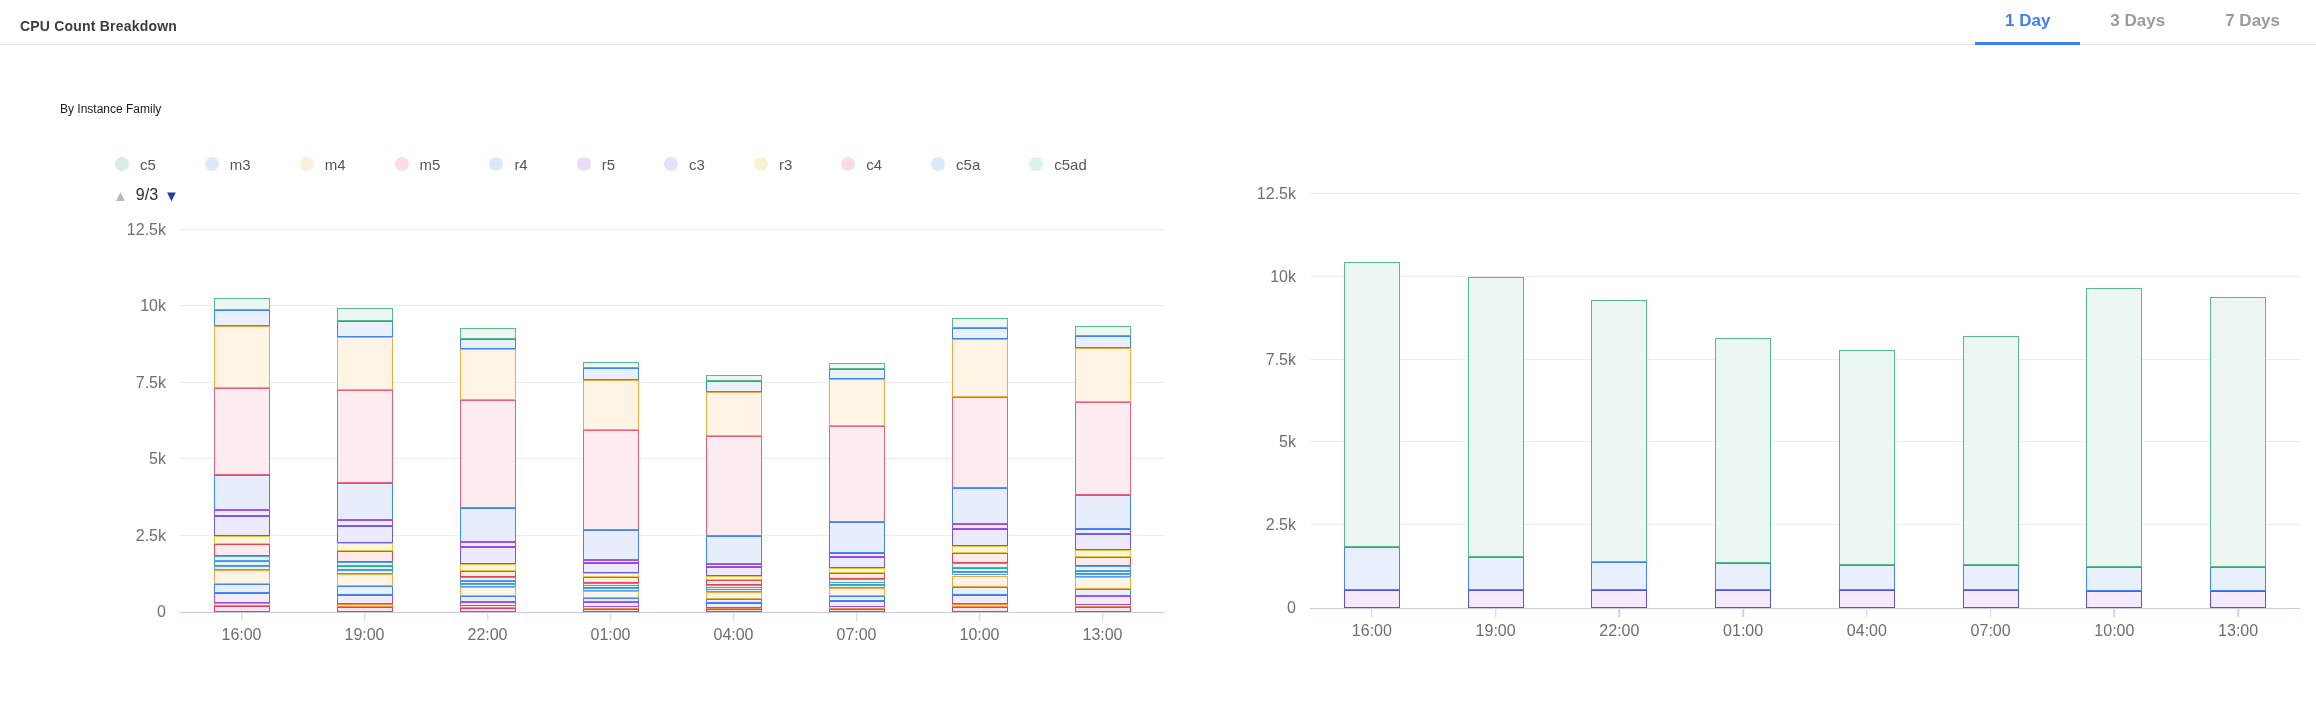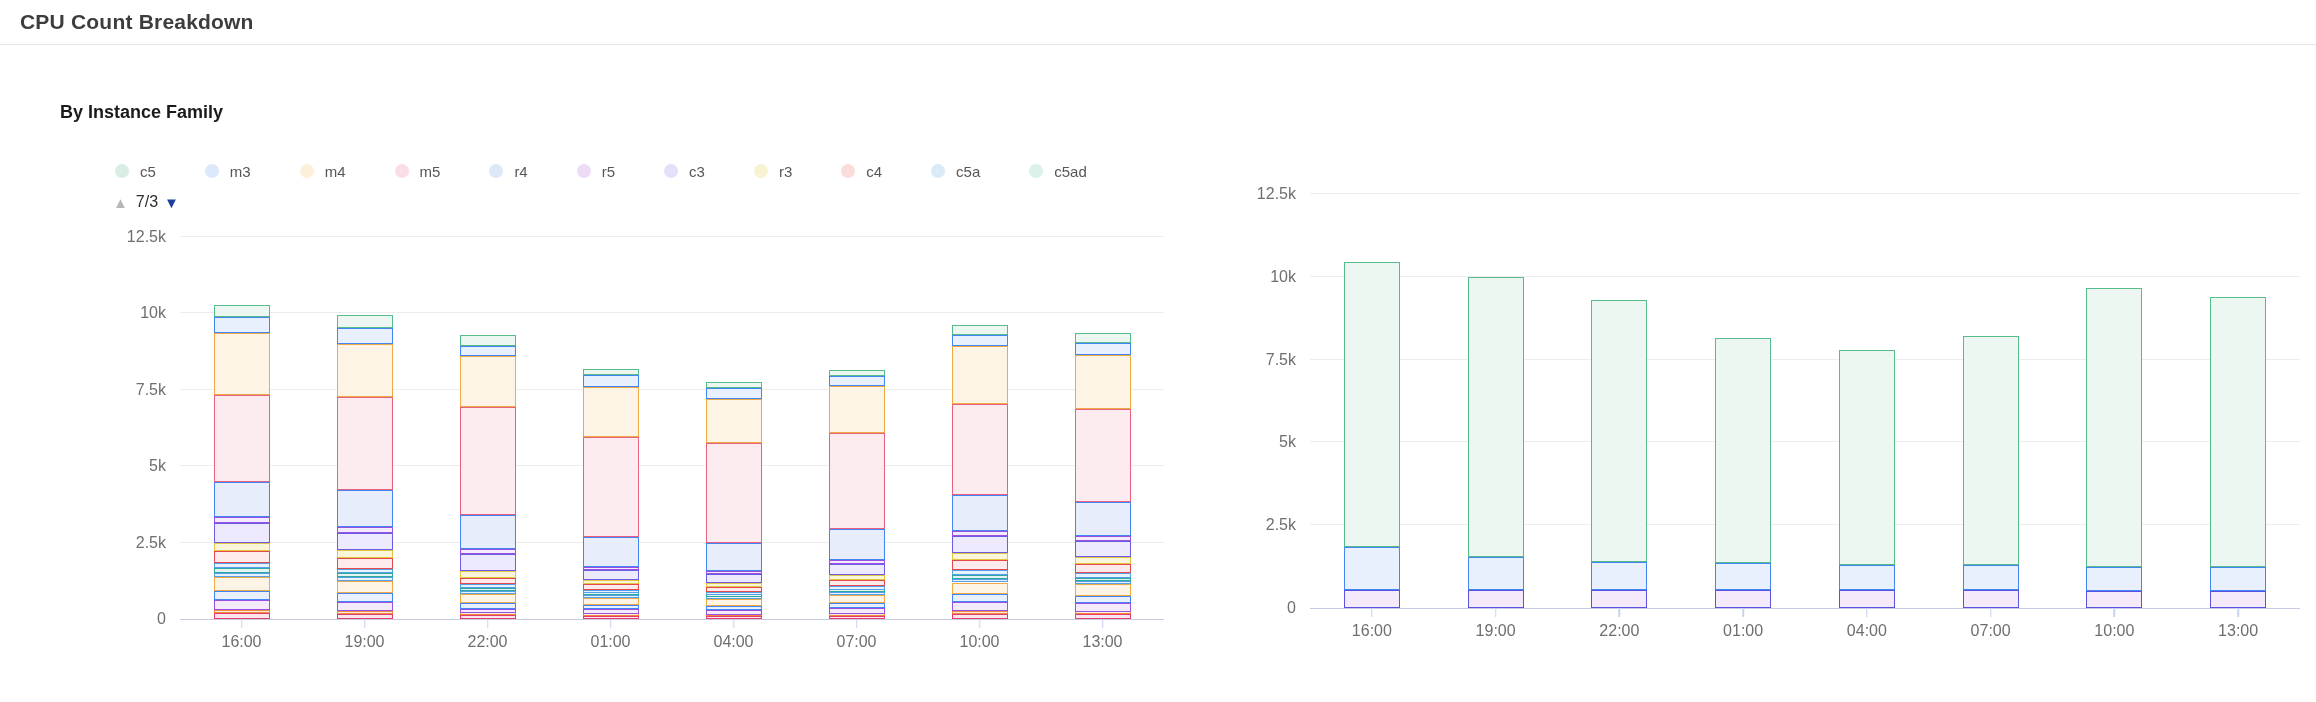--- a/index.html
+++ b/index.html
@@ -8,36 +8,36 @@
     width:2316px; height:702px; overflow:hidden;
     font-family:"Liberation Sans","DejaVu Sans",sans-serif;
     color:#333;
   }
   
   .hdr {
     display:flex; justify-content:space-between; align-items:flex-end;
     border-bottom:1px solid #e4e4e4; height:45px;
   }
   .hdr-title {
-    font-size:21px; font-weight:700; color:#3d3d3d;
+    font-size:14px; font-weight:700; color:#3d3d3d;
     padding:0 0 10px 20px; letter-spacing:.2px;
   }
   .tabs { display:flex; margin-right:6px; }
   .tab {
     font-size:17px; font-weight:700; color:#9b9b9b;
     padding:12px 30px 11px 30px; cursor:pointer;
     border-bottom:3px solid transparent; margin-bottom:-1px;
   }
   .tab.active { color:#3e7ef7; border-bottom-color:#3e7ef7; }
   
   .panels { display:flex; }
   .panel { position:relative; }
   .panel-family { width:1133px; padding:57px 0 0 60px; }
   .panel-lifecycle { flex:1; padding:57px 0 0 60px; }
-  .panel-title { font-size:18px; font-weight:700; color:#1b1b1b; }
+  .panel-title { font-size:12px; font-weight:400; color:#1b1b1b; }
   
   .legend { display:flex; align-items:center; margin:38px 0 0 55px; height:20px; }
   .legend-item { display:flex; align-items:center; margin-right:49px; cursor:pointer; }
   .legend-swatch { width:14px; height:14px; border-radius:50%; margin-right:11px; flex:none; }
   .legend-label { font-size:15px; color:#575757; }
   .pager { display:flex; align-items:center; margin:8px 0 0 53px; height:26px; }
   .pager-up { color:#b7b7b7; font-size:15px; cursor:default; }
   .pager-text { font-size:16px; color:#2d2d2d; margin:0 6px 0 8px; }
   .pager-down { color:#1d3f9e; font-size:15px; cursor:pointer; }
   .pager-spacer { height:34px; }
@@ -61,20 +61,25 @@
   .xlabel {
     position:absolute; top:14px; transform:translateX(-50%);
     font-size:16px; color:#6e6e6e; white-space:nowrap;
   }
 </style>
 </head>
 <body>
 
 <header class="hdr">
   <div class="hdr-title">CPU Count Breakdown</div>
+  <nav class="tabs">
+    <div class="tab active">1 Day</div>
+    <div class="tab">3 Days</div>
+    <div class="tab">7 Days</div>
+  </nav>
 </header>
 
 <div class="panels">
 
   <section class="panel panel-family">
     <h2 class="panel-title">By Instance Family</h2>
     <div class="legend">
         <div class="legend-item">
           <div class="legend-swatch" style="background: rgb(217, 238, 227);"></div>
           <div class="legend-label">c5</div>
@@ -115,21 +120,21 @@
           <div class="legend-swatch" style="background: rgb(217, 234, 248);"></div>
           <div class="legend-label">c5a</div>
         </div>
         <div class="legend-item">
           <div class="legend-swatch" style="background: rgb(218, 241, 236);"></div>
           <div class="legend-label">c5ad</div>
         </div>
       </div>
     <div class="pager">
       <span class="pager-up">▲</span>
-      <span class="pager-text">7/3</span>
+      <span class="pager-text">9/3</span>
       <span class="pager-down">▼</span>
     </div>
     <div class="chart chart-family">
       <div class="plot plot-family">
           <div class="ylabel" style="bottom: 0px;">0</div>
           <div class="gridline" style="bottom: 76.3994px;"></div>
           <div class="ylabel" style="bottom: 76.3994px;">2.5k</div>
           <div class="gridline" style="bottom: 152.799px;"></div>
           <div class="ylabel" style="bottom: 152.799px;">5k</div>
           <div class="gridline" style="bottom: 229.198px;"></div>

